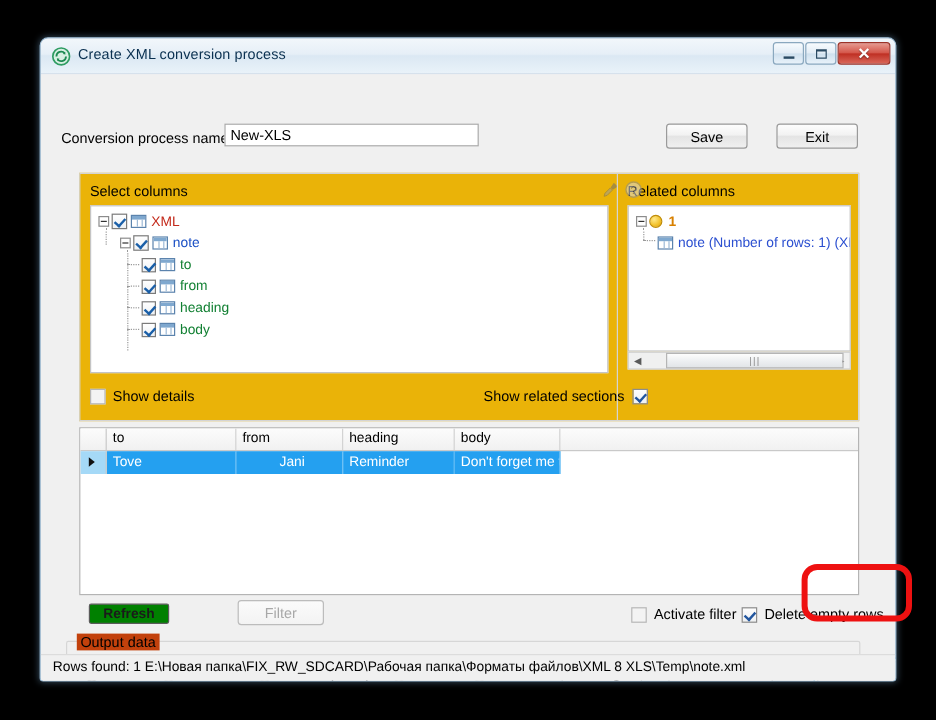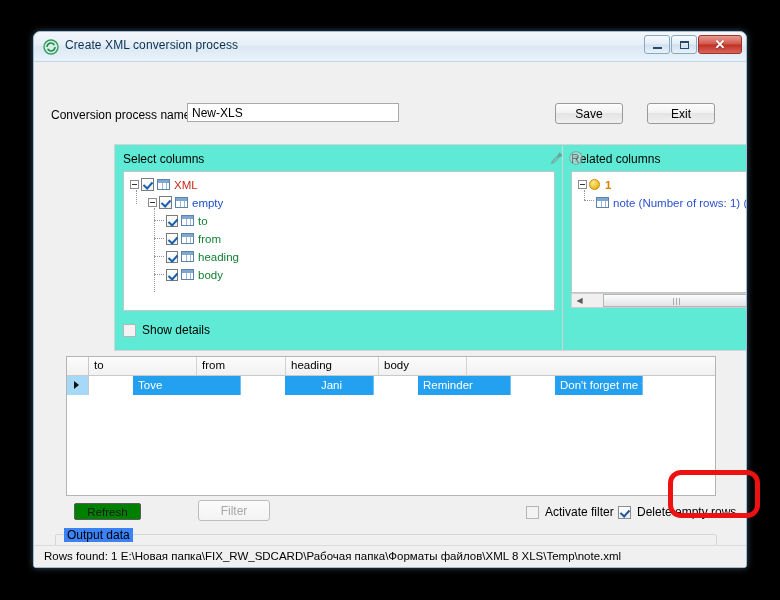--- a/index.html
+++ b/index.html
@@ -144,23 +144,22 @@
     background: linear-gradient(to bottom,#fbfbfb 0%, #f3f3f3 100%); }
 
   .btn-save { position: absolute; left: 521px; top: 41px; width: 68px; height: 21px; }
   .btn-exit { position: absolute; left: 613px; top: 41px; width: 68px; height: 21px; }
 
   .panel-columns {
     position: absolute;
     left: 32px; top: 82px;
     width: 650px; height: 207px;
     border: 1px solid #d4d4d4;
-    background: #5eead4;
-    box-sizing: border-box;
-    margin-left: 48px;
+    background: #eab308;
+    box-sizing: border-box;
   }
 
   .subpanel-label {
     position: absolute;
     font-size: 12px;
     color: #000;
   }
 
   .divider-v {
     position: absolute;
@@ -324,21 +323,20 @@
     padding-left: 5px;
     line-height: 17px;
     border-right: 1px solid #d3d3d3;
     box-sizing: border-box;
     overflow: hidden;
     white-space: nowrap;
   }
   .grow {
     display: flex;
     height: 19px;
-    gap: 44px;
   }
   .gcell {
     font-size: 11.5px;
     color: #ffffff;
     padding-left: 5px;
     line-height: 19px;
     background: #24a0f0;
     border-right: 1px solid #6dc0f5;
     box-sizing: border-box;
     overflow: hidden;
@@ -371,40 +369,41 @@
     left: 40px; top: 441px;
     width: 67px; height: 17px;
     background: #008000;
     border: 1px solid #5b5b5b;
     border-radius: 2px;
     font-size: 11.5px;
     color: #1a1a1a;
     display: flex; align-items: center; justify-content: center;
     box-sizing: border-box;
     font-family: "Liberation Sans", sans-serif;
+    font-weight: bold;
   }
   .btn-filter {
     position: absolute;
     left: 164px; top: 438px;
     width: 72px; height: 21px;
   }
 
   
   .outbox {
     position: absolute;
     left: 21px; top: 472px;
     width: 662px; height: 48px;
     border: 1px solid #d6d6d6;
     border-radius: 2px;
     box-sizing: border-box;
   }
   .outbox-title {
     position: absolute;
     left: 30px; top: 466px;
-    background: #3b82f6;
+    background: #c2410c;
     padding: 0 3px;
     font-size: 12px;
     color: #000;
   }
   .radio-row {
     position: absolute;
     left: 36px; top: 492px;
     display: flex;
     align-items: center;
     gap: 0px;
@@ -581,21 +580,21 @@
             <span class="expander"></span>
             <span class="chk on"></span>
             <span class="gridicon"></span>
             <span class="tlabel-xml">XML</span>
           </div>
 
           <div class="tnode" style="left:24px; top:22px;">
             <span class="expander"></span>
             <span class="chk on"></span>
             <span class="gridicon"></span>
-            <span class="tlabel-note">empty</span>
+            <span class="tlabel-note">note</span>
           </div>
 
           <div class="tnode" style="left:42px; top:40px;">
             <span class="chk on sm"></span>
             <span class="gridicon"></span>
             <span class="tlabel-green">to</span>
           </div>
           <div class="tnode" style="left:42px; top:58px;">
             <span class="chk on sm"></span>
             <span class="gridicon"></span>
@@ -637,20 +636,24 @@
             </div>
           </div>
           <span class="hs-arrow">▶</span>
         </div>
 
         <div class="cbrow" style="left:8px; top:178px;">
           <span class="cbox off"></span>
           <span style="margin-left:6px;">Show details</span>
         </div>
 
+        <div class="cbrow" style="left:336px; top:178px;">
+          <span style="margin-right:7px;">Show related sections</span>
+          <span class="cbox on"></span>
+        </div>
       </div>
 
       <div class="gridbox">
         <div class="ghead">
           <div class="rowhdr"></div>
           <div class="ghcell" style="width:108px;">to</div>
           <div class="ghcell" style="width:89px;">from</div>
           <div class="ghcell" style="width:93px;">heading</div>
           <div class="ghcell" style="width:88px;">body</div>
         </div>

